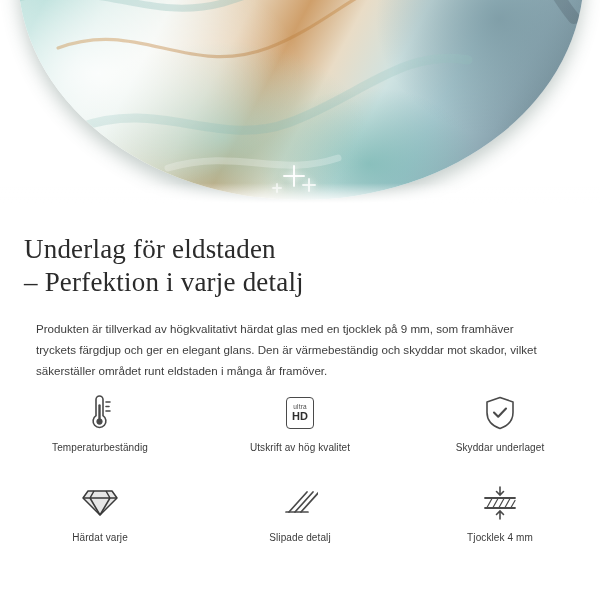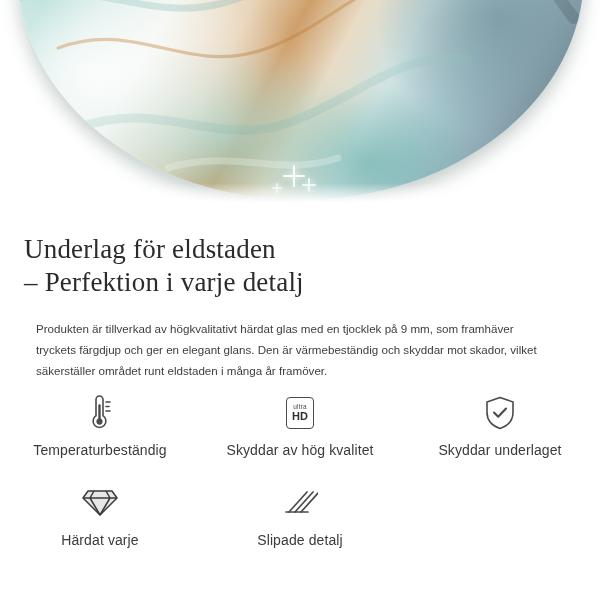--- a/index.html
+++ b/index.html
@@ -140,21 +140,21 @@
     align-items: center;
     justify-content: flex-start;
   }
   .feature-icon {
     height: 46px;
     display: flex;
     align-items: center;
     justify-content: center;
   }
   .feature-label {
-    font-size: 14px;
+    font-size: 10px;
     color: #3a3a3a;
     text-align: right;
     margin-top: 6px;
     letter-spacing: 0.1px;
   }
   .ultrahd-box {
     width: 26px;
     height: 30px;
     border: 1.6px solid #4a4a4a;
     border-radius: 4px;
@@ -234,21 +234,21 @@
       <div class="feature-label">Temperaturbeständig</div>
     </div>
 
     <div class="feature">
       <div class="feature-icon">
         <div class="ultrahd-box">
           <span class="u1">ultra</span>
           <span class="u2">HD</span>
         </div>
       </div>
-      <div class="feature-label">Skyddar av hög kvalitet</div>
+      <div class="feature-label">Utskrift av hög kvalitet</div>
     </div>
 
     <div class="feature">
       <div class="feature-icon">
         <svg width="34" height="38" viewBox="0 0 34 38" fill="none" stroke="#4a4a4a" stroke-width="1.6" stroke-linejoin="round">
           <path d="M17 3.5 30 8v10.5c0 8-5.6 13.4-13 16-7.4-2.6-13-8-13-16V8z"></path>
           <path d="M11 18.5l4.2 4.2L23 14.5" stroke-width="2.1" stroke-linecap="round"></path>
         </svg>
       </div>
       <div class="feature-label">Skyddar underlaget</div>
@@ -269,15 +269,26 @@
         <svg width="36" height="32" viewBox="0 0 36 32" fill="none" stroke="#4a4a4a" stroke-width="1.7" stroke-linecap="round">
           <path d="M7 25 25 5"></path>
           <path d="M13 25 31 5"></path>
           <path d="M19 25 37 5"></path>
           <path d="M4 25h22"></path>
         </svg>
       </div>
       <div class="feature-label">Slipade detalj</div>
     </div>
 
+    <div class="feature">
+      <div class="feature-icon">
+        <svg width="36" height="36" viewBox="0 0 36 36" fill="none" stroke="#4a4a4a" stroke-width="1.6" stroke-linecap="round">
+          <path d="M18 2v7M14.5 6.5 18 10l3.5-3.5"></path>
+          <path d="M3 13h30M3 23h30" stroke-width="1.8"></path>
+          <path d="M5 22.5 10 13.5M11 22.5 16 13.5M17 22.5 22 13.5M23 22.5 28 13.5M29 22.5 33 15.5" stroke-width="1.2"></path>
+          <path d="M18 34v-7M14.5 29.5 18 26l3.5 3.5"></path>
+        </svg>
+      </div>
+      <div class="feature-label">Tjocklek 4 mm</div>
+    </div>
 
   </div>
 </div>
 
 </body></html>

